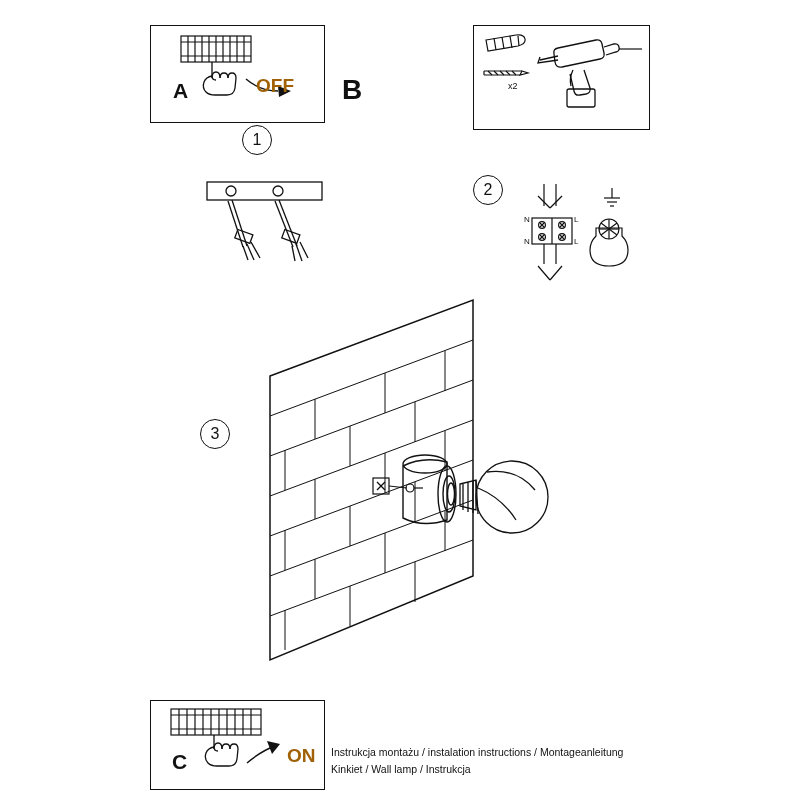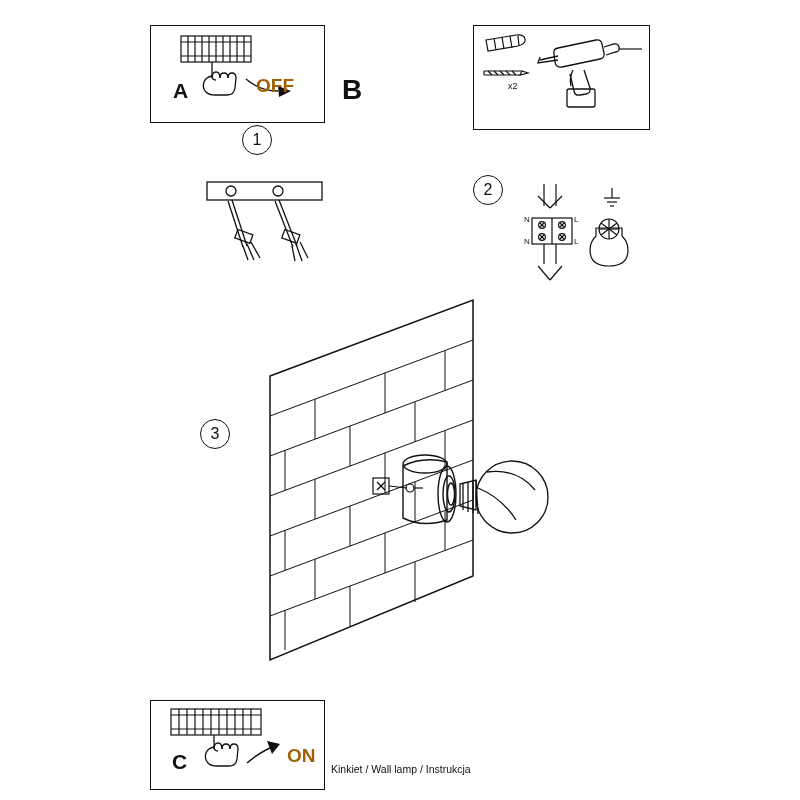--- a/index.html
+++ b/index.html
@@ -319,15 +319,16 @@
         <path d="M79 48 q0 -5 -4 -5 q-4 0 -4 5"></path>
         <path d="M71 48 q0 -6 -4 -6 q-4 0 -4 6"></path>
       </g>
       <path class="ln" stroke-width="1.4" d="M96 62 q14 -12 30 -18"></path>
       <path d="M116 40 l13 3 l-8 10 z" fill="#111"></path>
     </svg>
   </div>
   <div class="step-letter" style="left:172px; top:750px;">C</div>
   <div class="onoff-label" style="left:259px; top:745px;margin-left:28px;">ON</div>
 
+  <div class="footer-text" style="left:331px; top:745px;">Instrukcja montażu / instalation instructions / Montageanleitung</div>
   <div class="footer-text" style="left:331px; top:762px;">Kinkiet / Wall lamp / Instrukcja</div>
 
 </div>
 
 </body></html>

